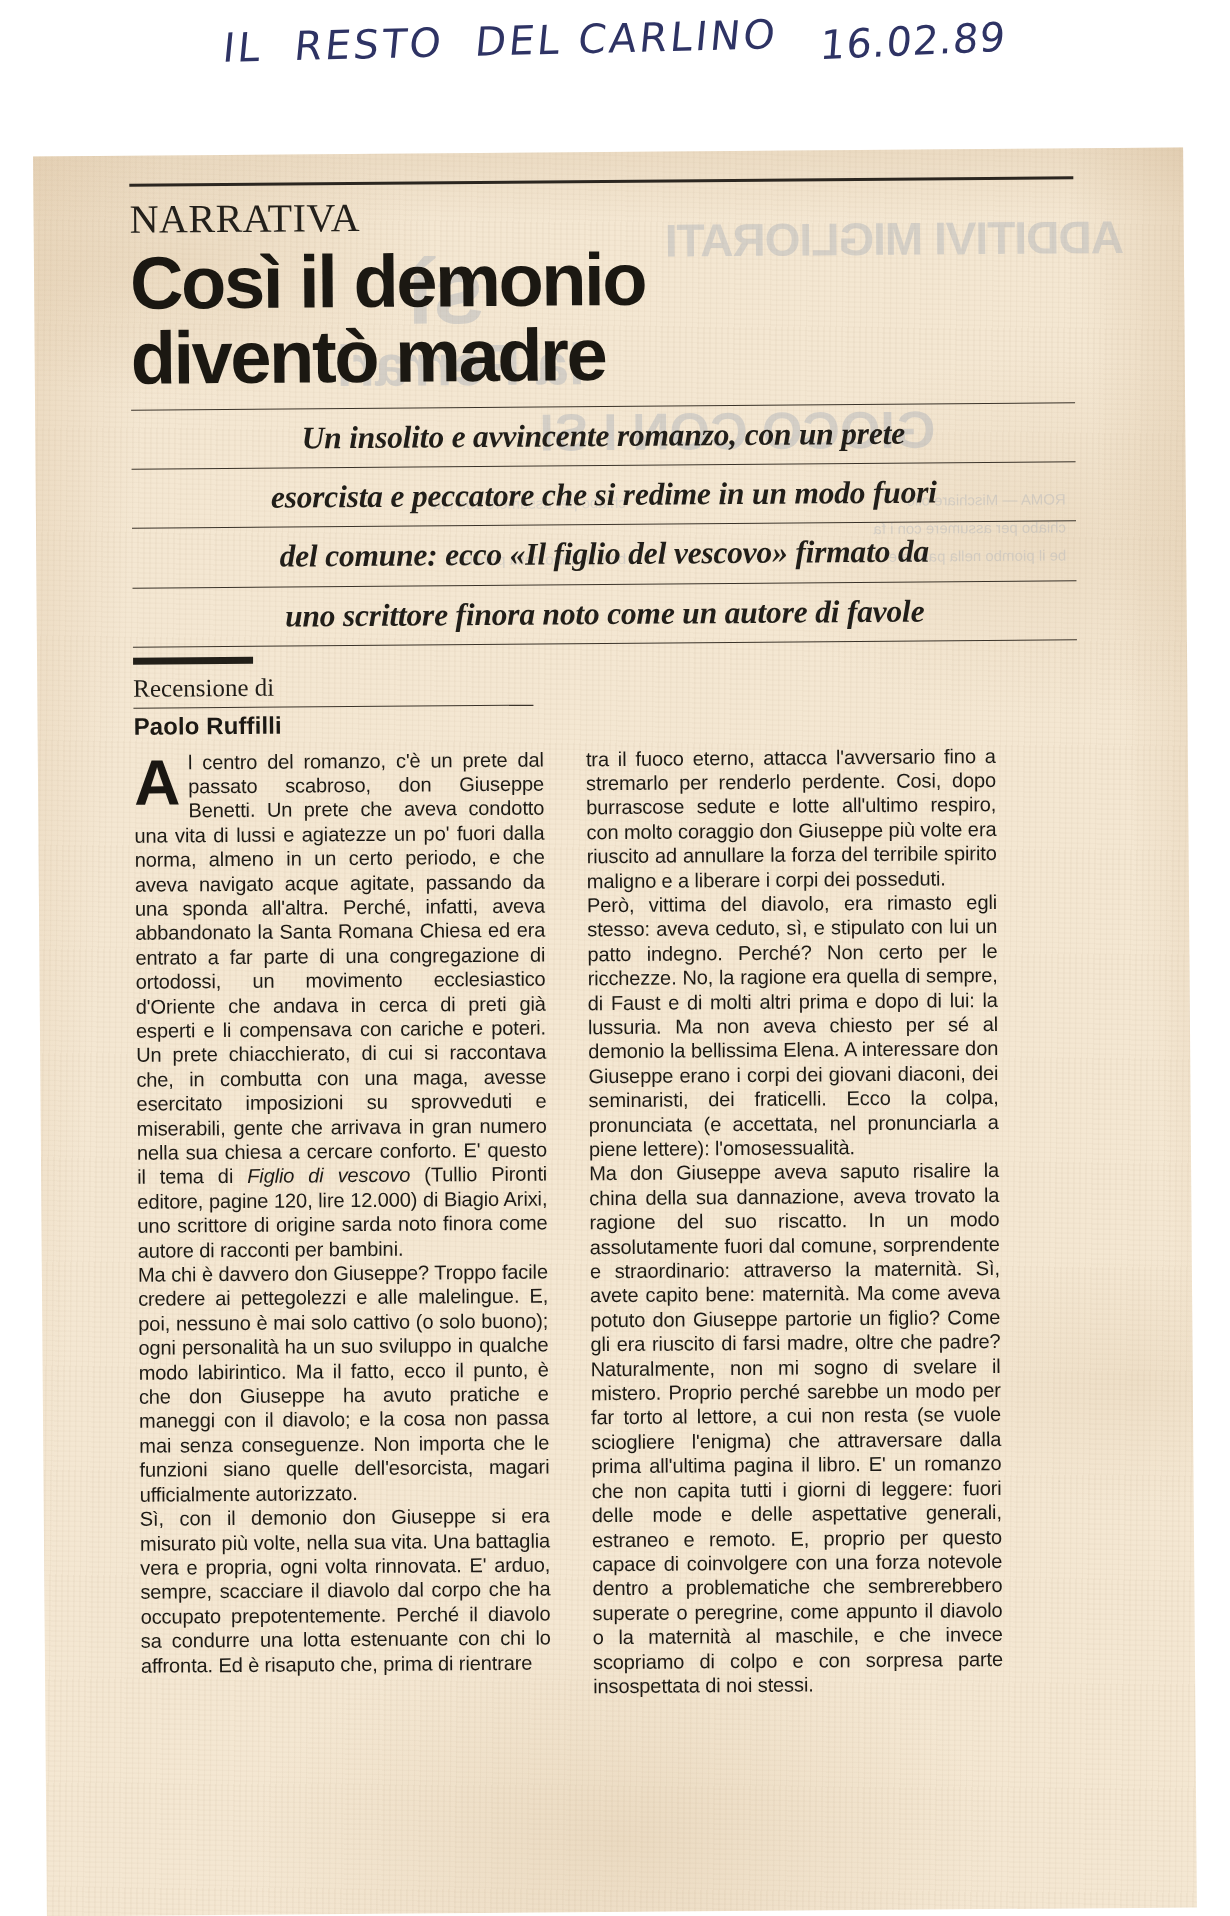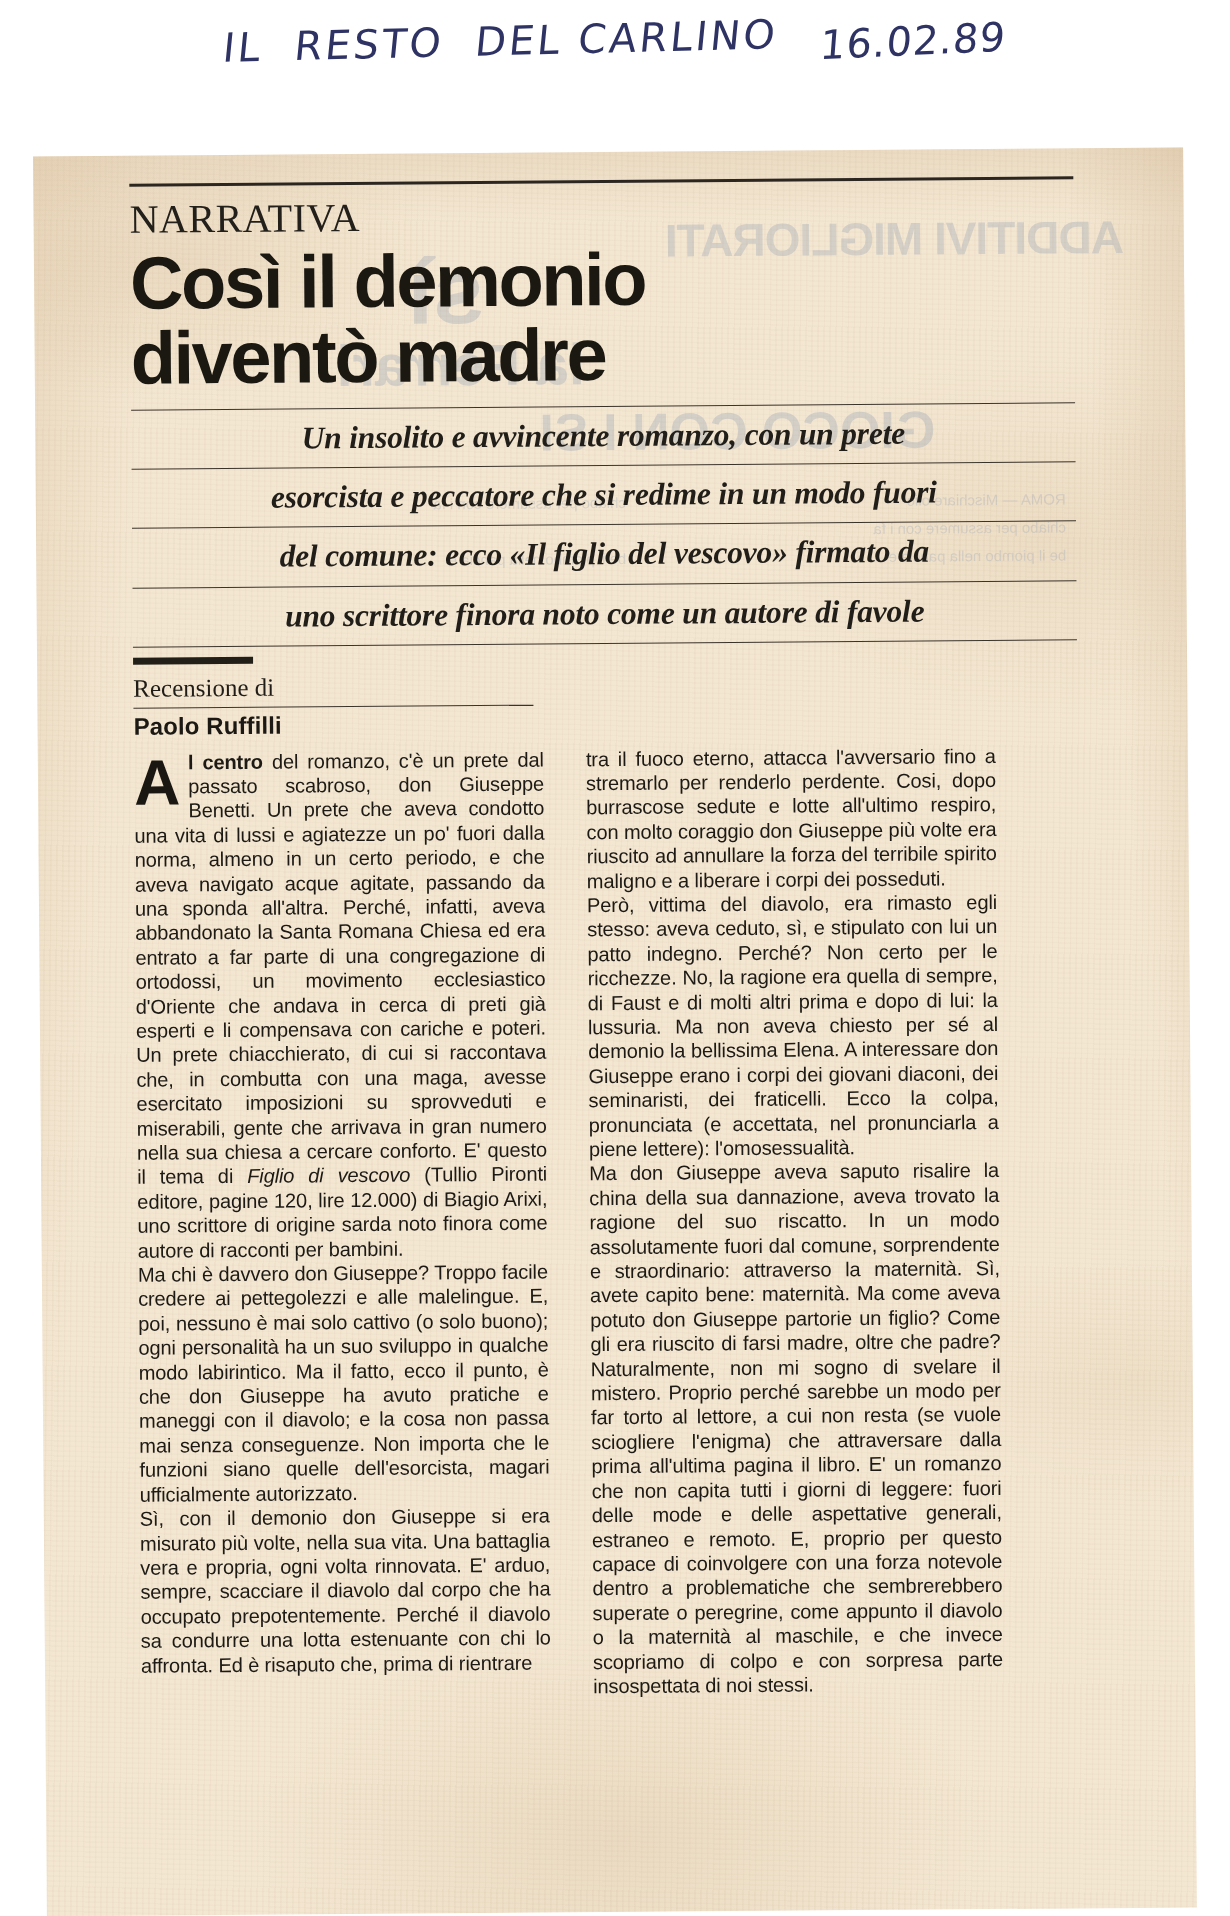--- a/index.html
+++ b/index.html
@@ -196,21 +196,21 @@
     font-family: "Liberation Sans", sans-serif;
     font-size: 20.1px;
     line-height: 24.4px;
     color: #1d1a15;
     text-align: justify;
     letter-spacing: -.15px;
     -webkit-hyphens: none;
     hyphens: none;
   }
   .col p { margin: 0; }
-  .col b { font-weight: 700; margin-top: 40px; }
+  .col b { font-weight: 400; margin-top: 40px; }
   .col i { font-style: italic; }
 
   .dropcap {
     float: left;
     font-family: "Liberation Sans", sans-serif;
     font-weight: 700;
     font-size: 64px;
     line-height: 52px;
     margin: 6px 8px 0 0;
     color: #1a1712;

